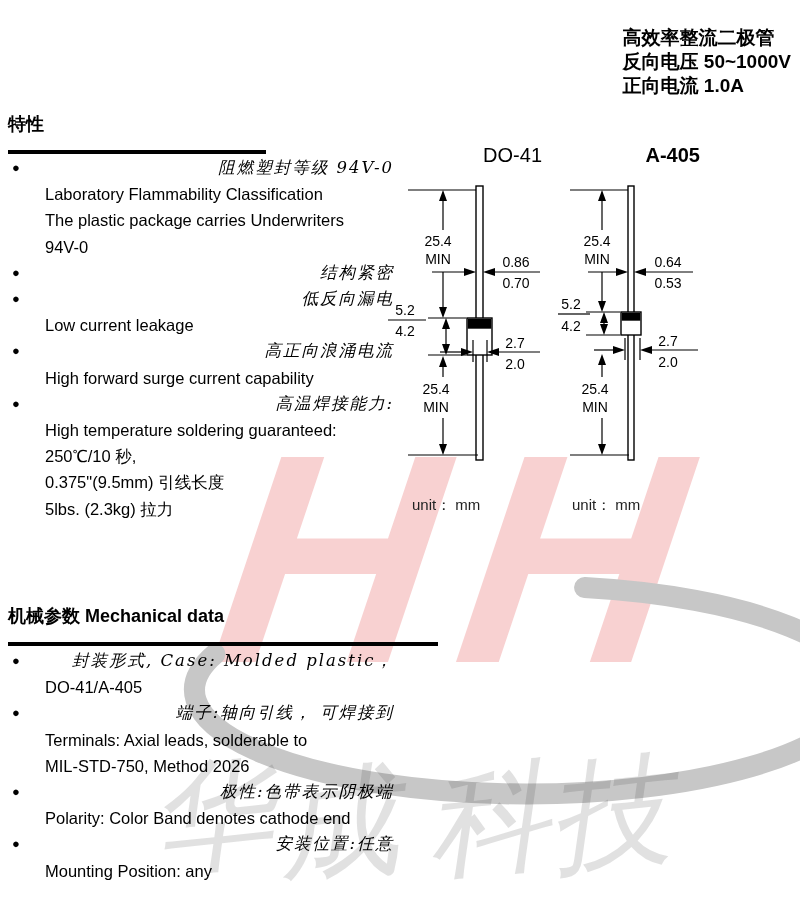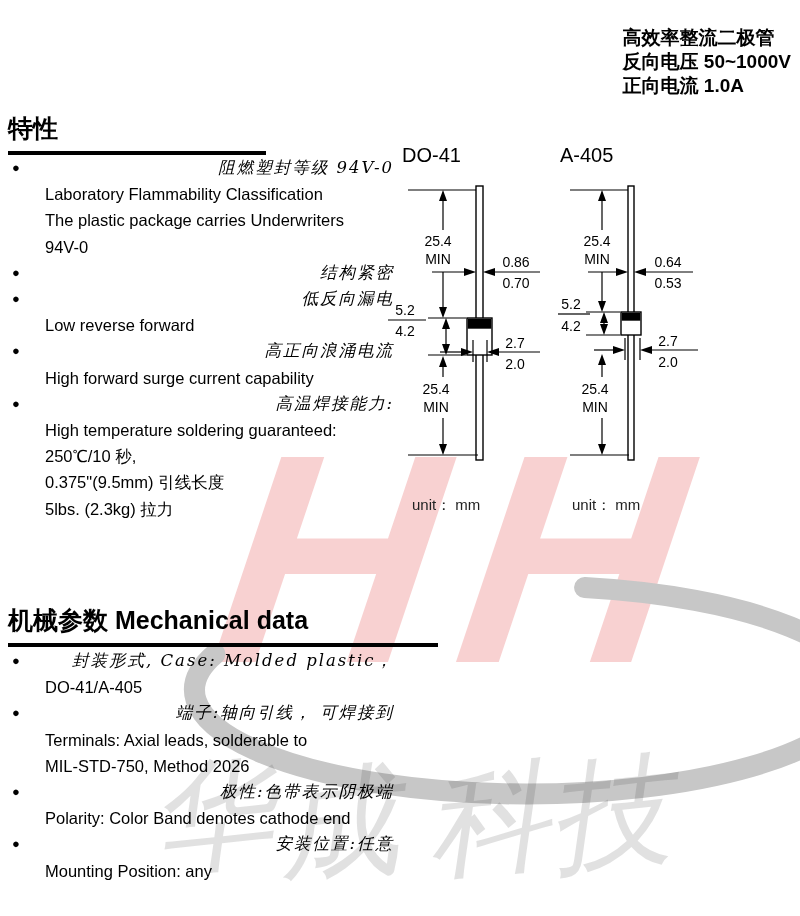--- a/index.html
+++ b/index.html
@@ -13,38 +13,38 @@
   .wm-swoosh{position:absolute;left:0;top:0;z-index:2;pointer-events:none;}
   .wm-char{position:absolute;z-index:2;font-family:"DejaVu Serif",serif;font-style:italic;
            font-size:122px;color:rgba(40,40,40,0.14);transform:rotate(-6deg);user-select:none;}
   .content{position:relative;z-index:3;}
 
   
   .hdr{position:absolute;right:9px;top:26px;font-weight:bold;
        font-size:19px;line-height:24px;}
 
   
-  .sec-title{position:absolute;left:8px;font-size:25px;font-weight:bold;
-             padding-bottom:6px;border-bottom:4px solid #000;}
+  .sec-title{position:absolute;left:8px;font-size:18px;font-weight:bold;
+             padding-bottom:14px;border-bottom:4px solid #000;}
   .sec-title.features{top:112px;width:258px;}
   .sec-title.mech{top:604px;width:430px;}
 
   
   .blist{position:absolute;left:8px;width:386px;font-size:16.5px;line-height:26.2px;}
   .blist.features{top:155px;}
   .blist.mech{top:648px;}
   .li{position:relative;padding-left:37px;}
   .bullet{position:absolute;left:4px;top:0;font-size:13px;}
   .zh{font-family:"DejaVu Serif",serif;font-style:italic;letter-spacing:2px;text-align:right;}
   .en{letter-spacing:0;}
 
   
-  .diag-title{position:absolute;top:144px;width:140px;text-align:left;font-size:20px;}
+  .diag-title{position:absolute;top:144px;width:140px;text-align:right;font-size:20px;}
   .diag-title.d0{left:402px;}
-  .diag-title.d1{left:560px;}
+  .diag-title.d1{left:560px;font-weight:bold;}
   .diag{position:absolute;top:172px;width:210px;height:310px;}
   .diag.d0{left:388px;}
   .diag.d1{left:558px;}
   .diag line{stroke:#000;stroke-width:1.2;}
   .diag rect.outline{fill:#fff;stroke:#000;stroke-width:1.4;}
   .diag rect.band{fill:#000;stroke:none;}
   .diag path.ah{fill:#000;stroke:none;}
   .diag text{font-size:14px;fill:#000;text-anchor:middle;font-family:"Liberation Sans",sans-serif;}
   .unit{position:absolute;top:496px;width:120px;text-align:left;font-size:15px;color:#222;}
   .unit.d0{left:412px;}
@@ -81,21 +81,21 @@
         <div class="en">The plastic package carries Underwriters</div>
         <div class="en">94V-0</div>
       </div>
       <div class="li">
         <span class="bullet">●</span>
         <div class="zh">结构紧密</div>
       </div>
       <div class="li">
         <span class="bullet">●</span>
         <div class="zh">低反向漏电</div>
-        <div class="en">Low reverse forward</div>
+        <div class="en">Low current leakage</div>
       </div>
       <div class="li">
         <span class="bullet">●</span>
         <div class="zh">高正向浪涌电流</div>
         <div class="en">High forward surge current capability</div>
       </div>
       <div class="li">
         <span class="bullet">●</span>
         <div class="zh">高温焊接能力:</div>
         <div class="en">High temperature soldering guaranteed:</div>

